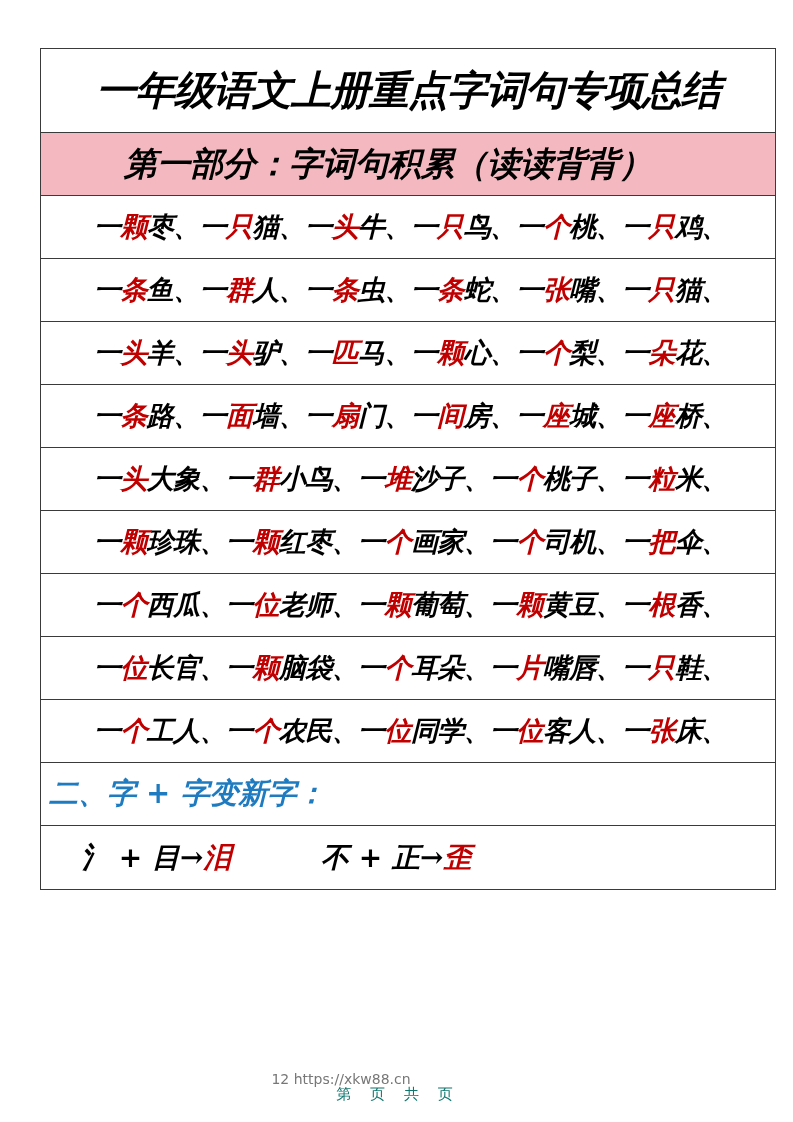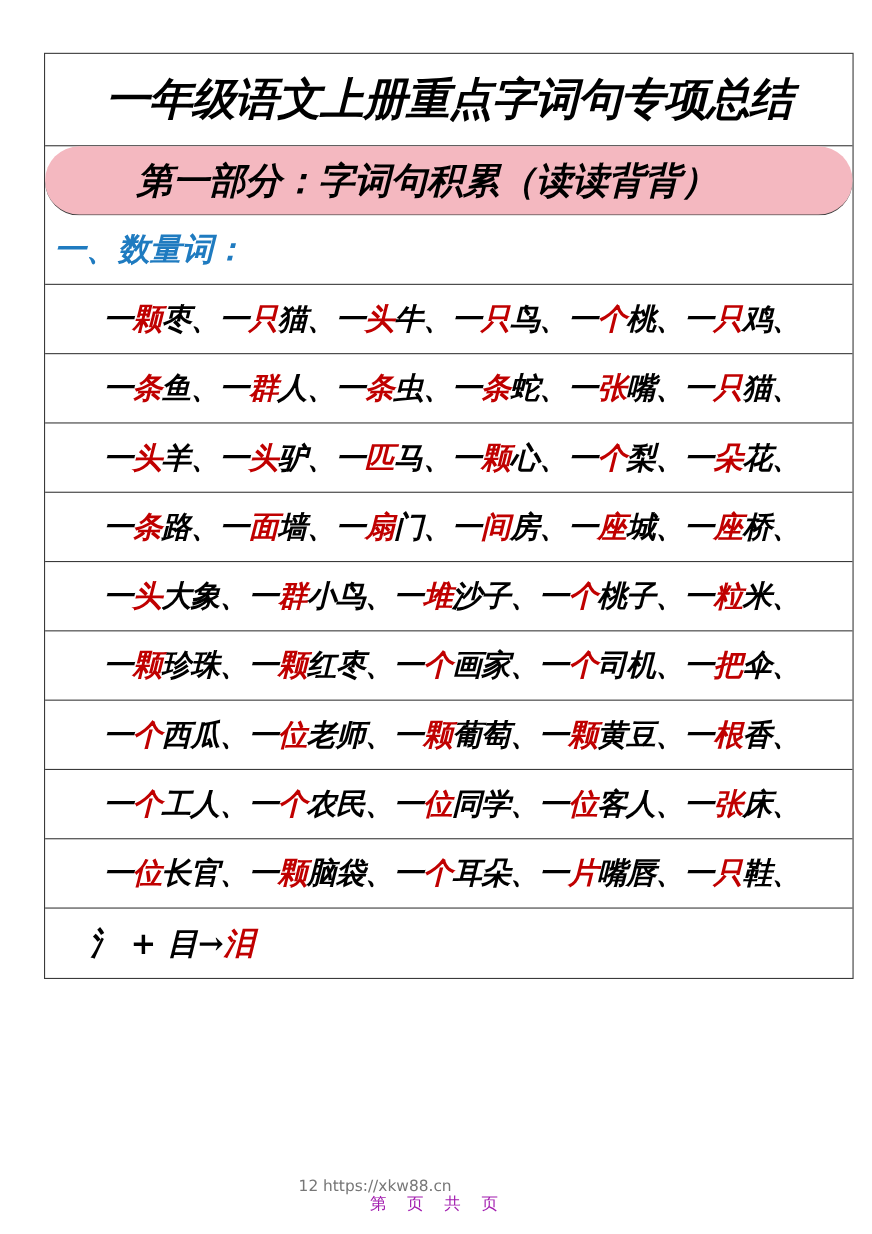--- a/index.html
+++ b/index.html
@@ -6,48 +6,45 @@
   body { width: 793px; height: 1122px; position: relative; overflow: hidden;
          font-family: "DejaVu Serif", "Liberation Serif", serif; }
   .sheet { position: absolute; left: 40px; top: 48px; width: 736px;
            border: 1px solid #3a3a3a; box-sizing: border-box; font-style: italic; }
   .row { border-bottom: 1px solid #3a3a3a; box-sizing: border-box;
          display: flex; align-items: center; height: 63px; padding-left: 8px;
          white-space: nowrap; overflow: hidden; }
   .row:last-child { border-bottom: none; }
   .title-row { height: 84px; justify-content: center; padding-left: 0; }
   .title { font-size: 40px; font-weight: bold; color: #000; letter-spacing: -1px; }
-  .part-row { height: 63px; background: #f4b8c0; justify-content: center; padding-left: 0; padding-right: 40px; border-radius: 31px; }
+  .part-row { height: 63px; background: #f4b8c0; justify-content: center; padding-left: 0; padding-right: 40px; }
   .part { font-size: 33px; font-weight: bold; color: #000; }
   .section { font-size: 29px; font-weight: bold; color: #1f7bc0; }
   .words { font-size: 27px; font-weight: bold; color: #000; letter-spacing: -0.6px; margin-left: 45px; }
   .words .m { color: #c00000; }
   .combo-row { justify-content: flex-start; padding-left: 40px; }
   .combo { font-size: 28px; font-weight: bold; color: #000; display: inline-block; }
   .combo .res { color: #c00000; }
   .combo.c1 { width: 240px; }
   .combo.c2 { width: 235px; }
   .footer-url { position: absolute; left: 0; width: 682px; top: 1071px; text-align: center;
                 font-family: "DejaVu Sans", sans-serif; font-size: 14px; color: #777; }
   .footer-page { position: absolute; left: 0; width: 793px; top: 1085px; text-align: center;
-                 font-family: "DejaVu Sans", sans-serif; font-size: 15px; color: #a21caf;
+                 font-family: "DejaVu Sans", sans-serif; font-size: 15px; color: #0f766e;
                  word-spacing: 6px; letter-spacing: 4px; }
 </style>
 </head>
 <body>
 
 <div class="sheet">
   <div class="row title-row">
     <span class="title">一年级语文上册重点字词句专项总结</span>
   </div>
   <div class="row part-row">
     <span class="part">第一部分：字词句积累（读读背背）</span>
-  </div>
-  <div class="row">
-    <span class="section">一、数量词：</span>
   </div>
   <div class="row">
       <span class="words"><span>一</span><span class="m">颗</span><span>枣</span><span>、</span><span>一</span><span class="m">只</span><span>猫</span><span>、</span><span>一</span><span class="m">头</span><span>牛</span><span>、</span><span>一</span><span class="m">只</span><span>鸟</span><span>、</span><span>一</span><span class="m">个</span><span>桃</span><span>、</span><span>一</span><span class="m">只</span><span>鸡</span><span>、</span></span>
     </div>
     <div class="row">
       <span class="words"><span>一</span><span class="m">条</span><span>鱼</span><span>、</span><span>一</span><span class="m">群</span><span>人</span><span>、</span><span>一</span><span class="m">条</span><span>虫</span><span>、</span><span>一</span><span class="m">条</span><span>蛇</span><span>、</span><span>一</span><span class="m">张</span><span>嘴</span><span>、</span><span>一</span><span class="m">只</span><span>猫</span><span>、</span></span>
     </div>
     <div class="row">
       <span class="words"><span>一</span><span class="m">头</span><span>羊</span><span>、</span><span>一</span><span class="m">头</span><span>驴</span><span>、</span><span>一</span><span class="m">匹</span><span>马</span><span>、</span><span>一</span><span class="m">颗</span><span>心</span><span>、</span><span>一</span><span class="m">个</span><span>梨</span><span>、</span><span>一</span><span class="m">朵</span><span>花</span><span>、</span></span>
     </div>
@@ -57,24 +54,28 @@
     <div class="row">
       <span class="words"><span>一</span><span class="m">头</span><span>大象</span><span>、</span><span>一</span><span class="m">群</span><span>小鸟</span><span>、</span><span>一</span><span class="m">堆</span><span>沙子</span><span>、</span><span>一</span><span class="m">个</span><span>桃子</span><span>、</span><span>一</span><span class="m">粒</span><span>米</span><span>、</span></span>
     </div>
     <div class="row">
       <span class="words"><span>一</span><span class="m">颗</span><span>珍珠</span><span>、</span><span>一</span><span class="m">颗</span><span>红枣</span><span>、</span><span>一</span><span class="m">个</span><span>画家</span><span>、</span><span>一</span><span class="m">个</span><span>司机</span><span>、</span><span>一</span><span class="m">把</span><span>伞</span><span>、</span></span>
     </div>
     <div class="row">
       <span class="words"><span>一</span><span class="m">个</span><span>西瓜</span><span>、</span><span>一</span><span class="m">位</span><span>老师</span><span>、</span><span>一</span><span class="m">颗</span><span>葡萄</span><span>、</span><span>一</span><span class="m">颗</span><span>黄豆</span><span>、</span><span>一</span><span class="m">根</span><span>香</span><span>、</span></span>
     </div>
     <div class="row">
+      <span class="words"><span>一</span><span class="m">位</span><span>长官</span><span>、</span><span>一</span><span class="m">颗</span><span>脑袋</span><span>、</span><span>一</span><span class="m">个</span><span>耳朵</span><span>、</span><span>一</span><span class="m">片</span><span>嘴唇</span><span>、</span><span>一</span><span class="m">只</span><span>鞋</span><span>、</span></span>
+    </div>
+    <div class="row">
       <span class="words"><span>一</span><span class="m">个</span><span>工人</span><span>、</span><span>一</span><span class="m">个</span><span>农民</span><span>、</span><span>一</span><span class="m">位</span><span>同学</span><span>、</span><span>一</span><span class="m">位</span><span>客人</span><span>、</span><span>一</span><span class="m">张</span><span>床</span><span>、</span></span>
     </div>
-    <div class="row">
-      <span class="words"><span>一</span><span class="m">位</span><span>长官</span><span>、</span><span>一</span><span class="m">颗</span><span>脑袋</span><span>、</span><span>一</span><span class="m">个</span><span>耳朵</span><span>、</span><span>一</span><span class="m">片</span><span>嘴唇</span><span>、</span><span>一</span><span class="m">只</span><span>鞋</span><span>、</span></span>
-    </div>
+  <div class="row">
+    <span class="section">二、字 + 字变新字：</span>
+  </div>
   <div class="row combo-row">
     <span class="combo c1"><span>氵</span><span> + </span><span>目</span><span>→</span><span class="res">泪</span></span>
+    <span class="combo c3"><span>不</span><span> + </span><span>正</span><span>→</span><span class="res">歪</span></span>
   </div>
 </div>
 
 <div class="footer-url">12 https://xkw88.cn</div>
 <div class="footer-page">第 页 共  页</div>
 
 </body></html>

